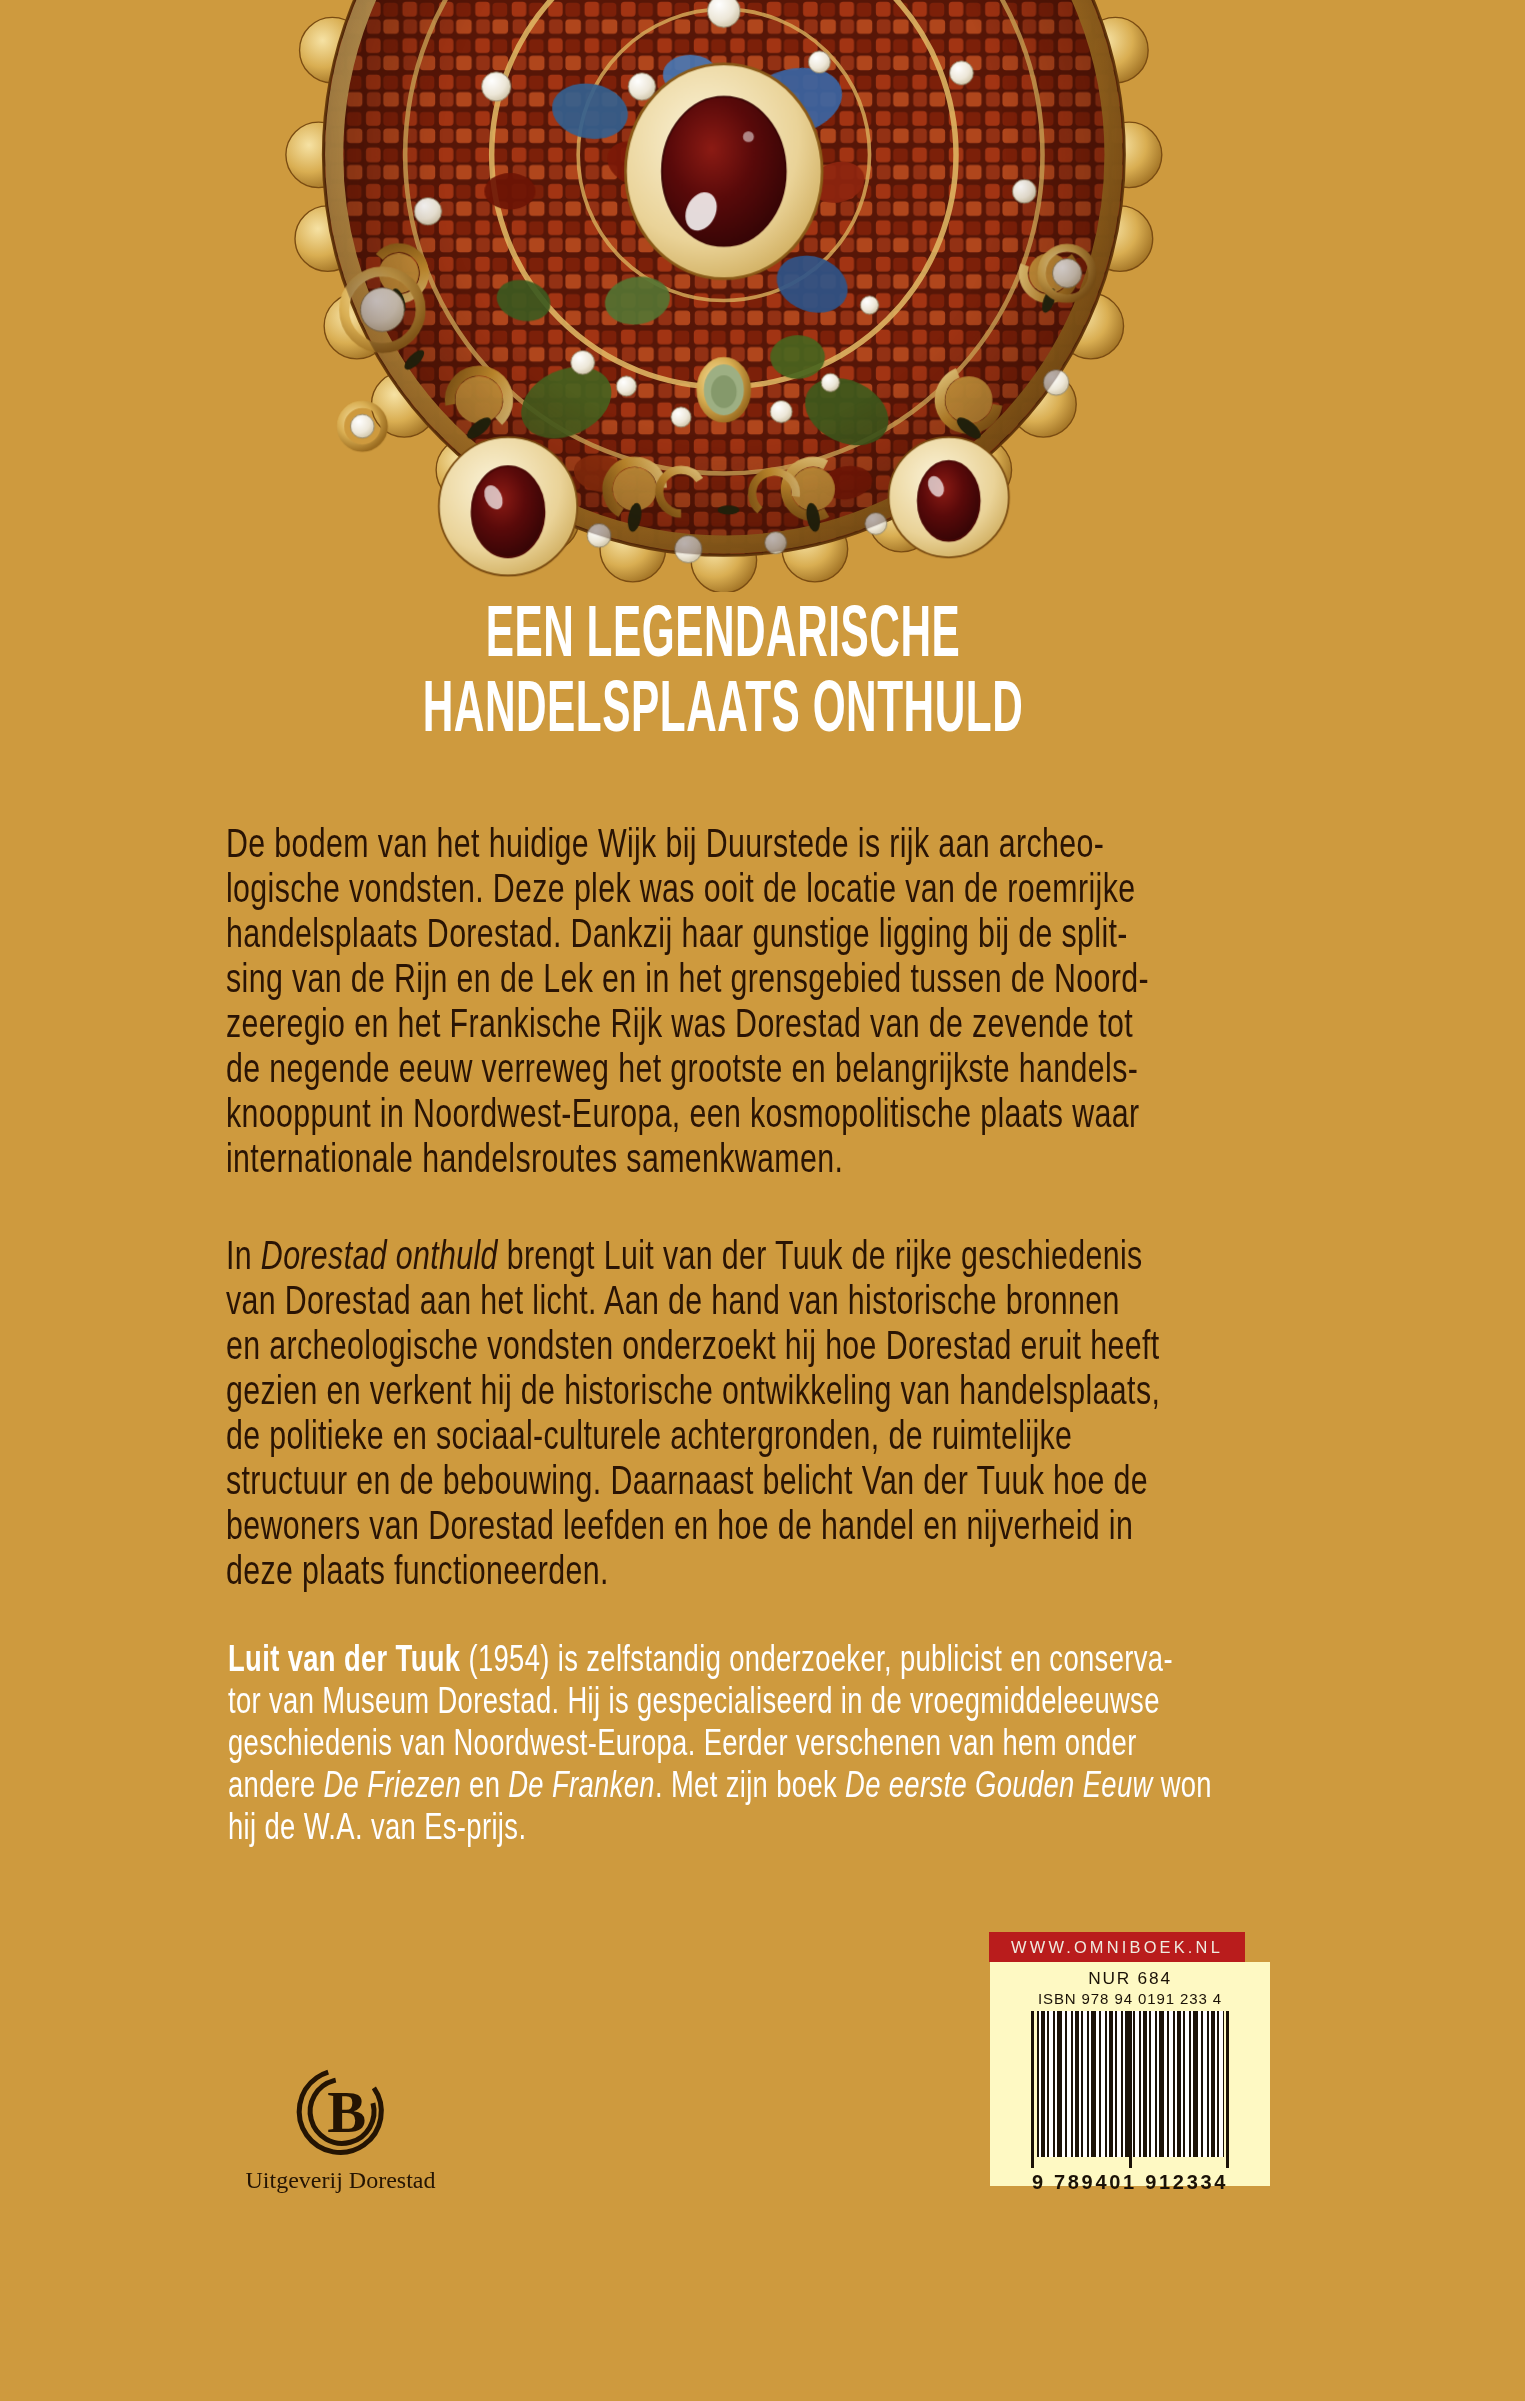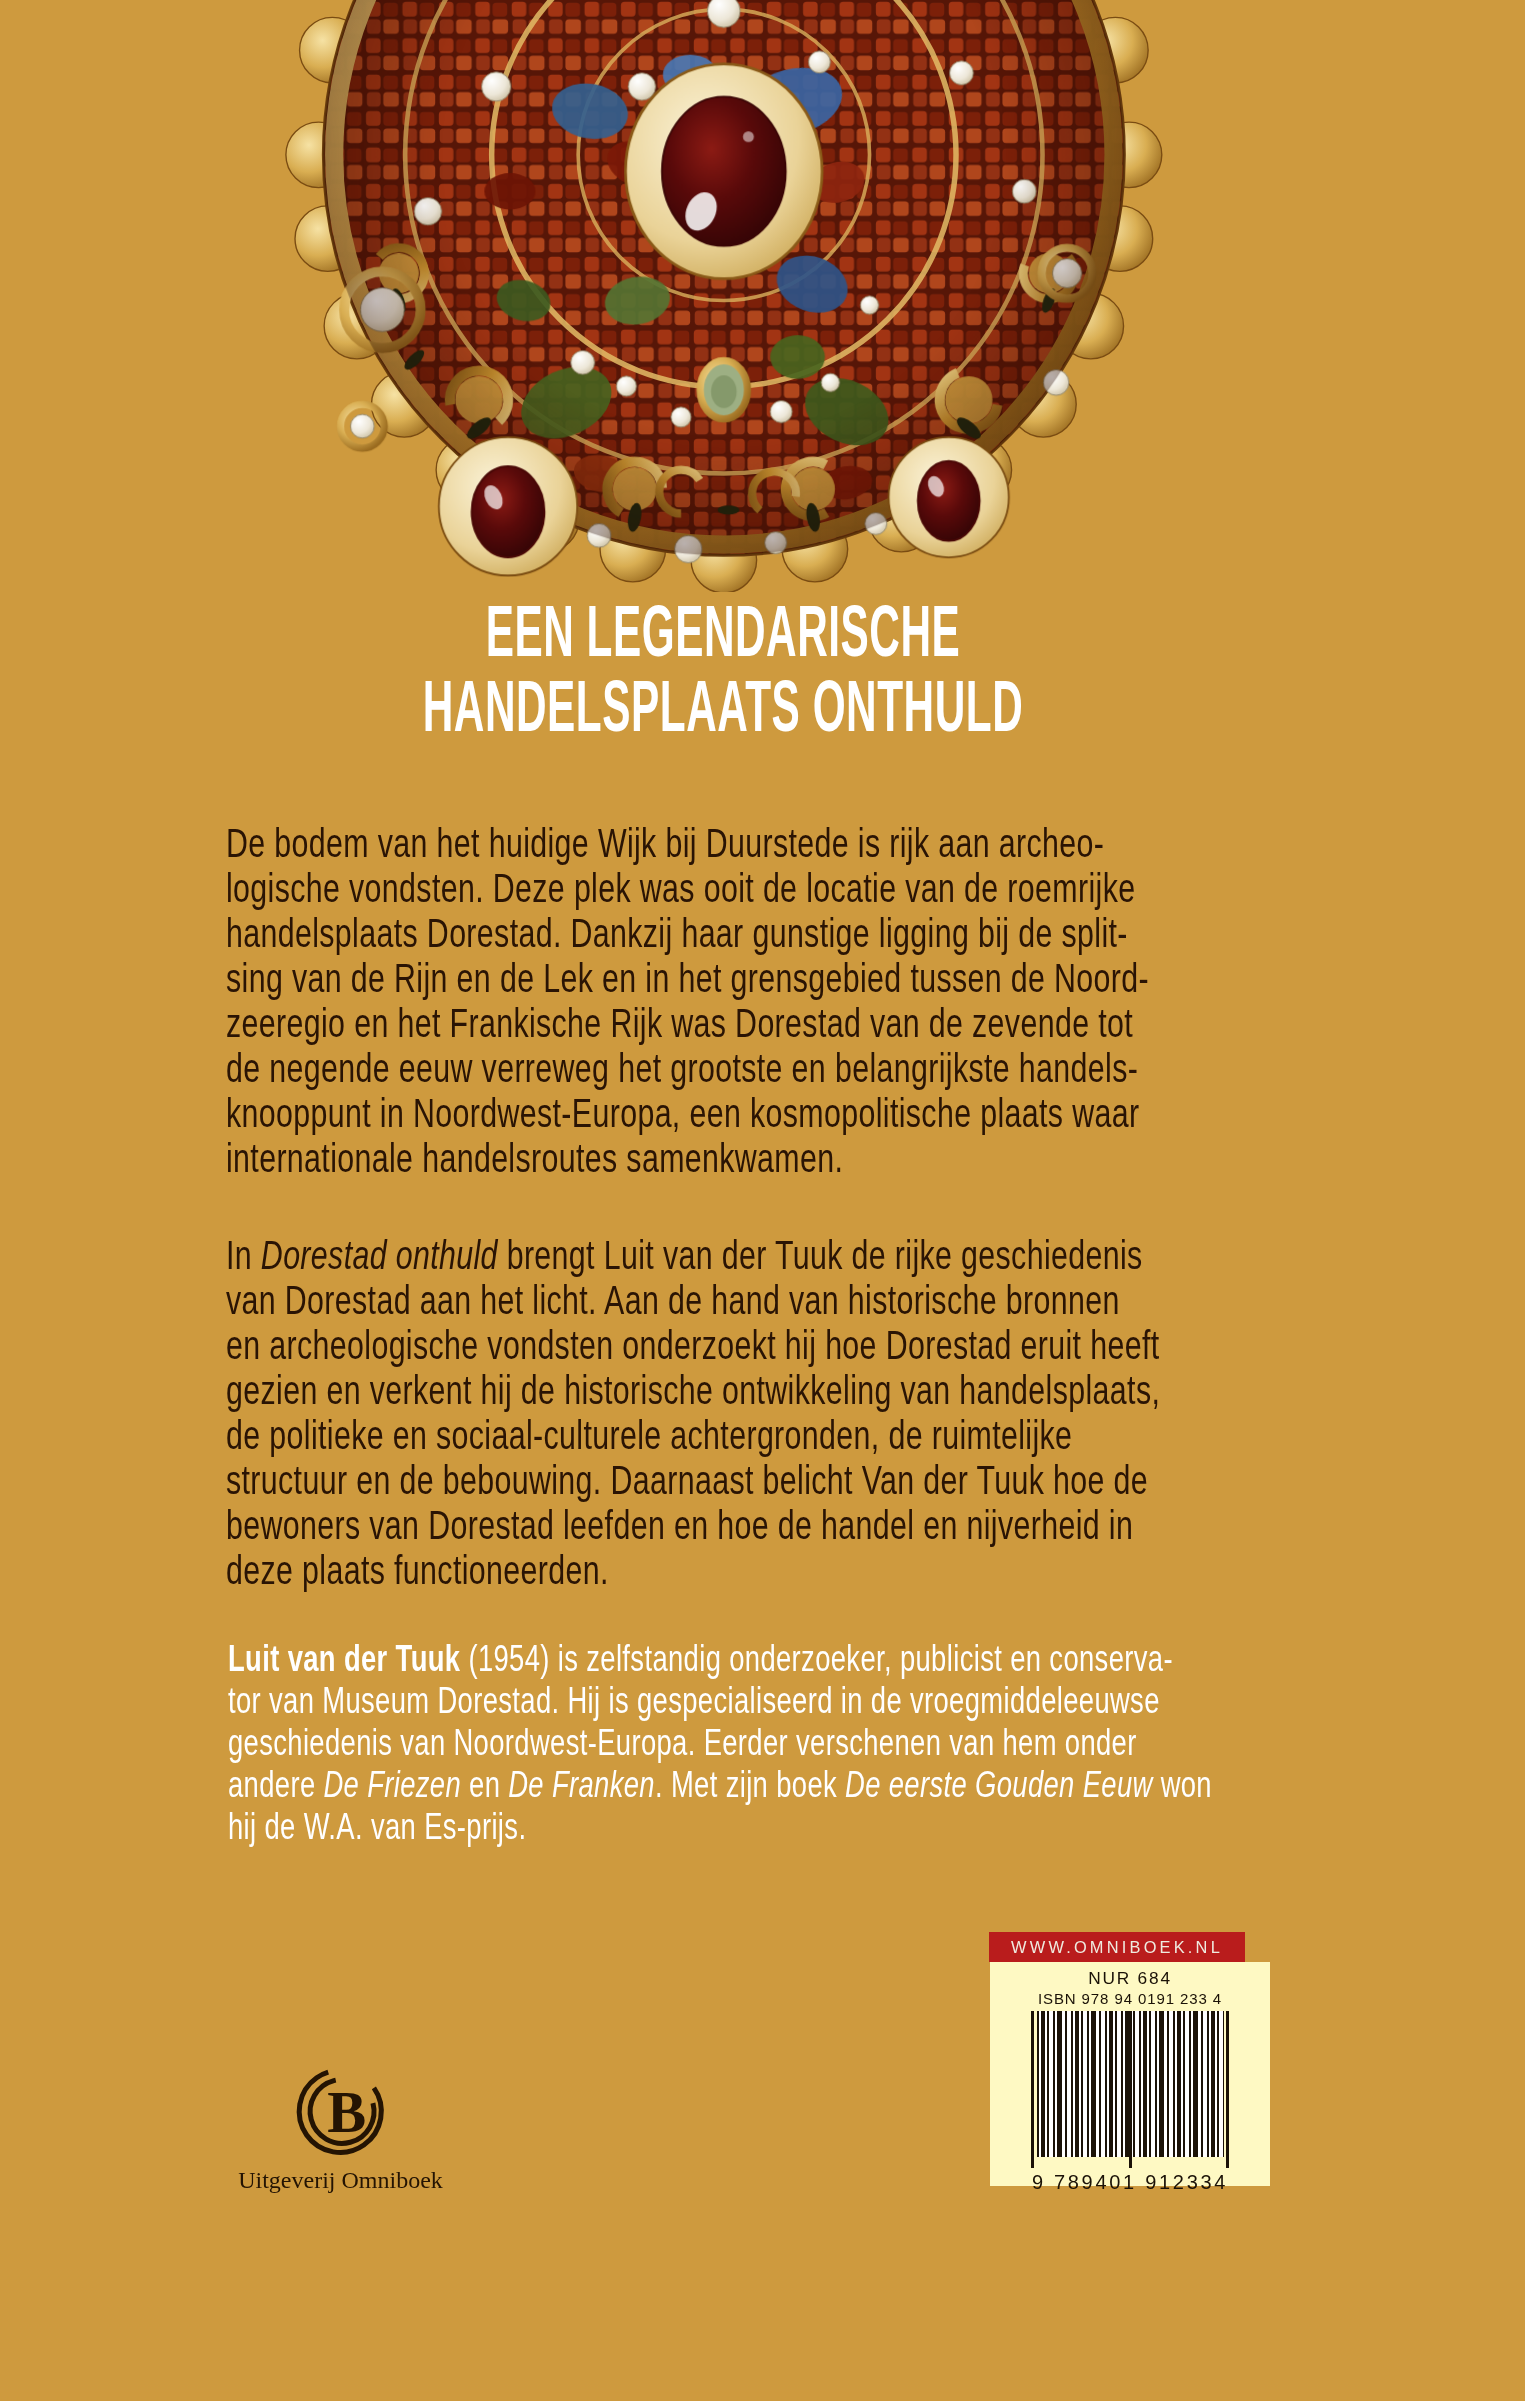--- a/index.html
+++ b/index.html
@@ -58,21 +58,21 @@
   .bars-wrap { position:relative; width:198px; height:146px; margin:3.6px auto 0; }
   .bars {
     position:absolute; left:5.5px; right:5.5px; top:0; bottom:0;
     background:repeating-linear-gradient(90deg,
       #1B1207 0 1.8px,  #fff 1.8px 3.6px,  #1B1207 3.6px 8.2px,   #fff 8.2px 10px,
       #1B1207 10px 12px, #fff 12px 16.4px, #1B1207 16.4px 18px, #fff 18px 20px,
       #1B1207 20px 24.6px, #fff 24.6px 28px, #1B1207 28px 30px, #fff 30px 34px);
   }
   .guard { position:absolute; top:0; width:2.7px; height:157px; background:#1B1207; }
   .guard.left{ left:0; } .guard.mid{ left:50%; margin-left:-0.9px; } .guard.right{ right:0; }
-  .ean { position:relative; margin-top:14.6px; font-size:20px; letter-spacing:2.7px; white-space:nowrap; }
+  .ean { position:relative; margin-top:14.6px; font-size:20px; letter-spacing:2.7px; white-space:nowrap;font-weight:bold; }
 </style>
 </head>
 <body>
 
 <div class="page">
 
   <svg class="brooch" width="1526" height="592" viewBox="0 0 1676 650" aria-hidden="true">
     <defs>
       <radialGradient id="gGold" cx="35%" cy="35%" r="75%">
         <stop offset="0%" stop-color="#F6E2A4"></stop>
@@ -277,21 +277,21 @@
       <div class="tline"><span>hij de W.A. van Es-prijs.</span></div>
     </div>
 
   <svg class="logo-svg" width="146" height="137" viewBox="0 0 160 150">
     <g fill="none" stroke="#241403" stroke-width="5.5">
       <circle cx="77" cy="76" r="45" pathLength="100" stroke-dasharray="80 20" transform="rotate(-35 77 76)"></circle>
       <circle cx="79" cy="76" r="35" pathLength="100" stroke-dasharray="76 24" transform="rotate(-15 79 76)"></circle>
     </g>
     <text x="84" y="99" text-anchor="middle" font-family="Liberation Serif, serif" font-size="64" font-weight="700" fill="#241403">B</text>
   </svg>
-  <div class="publisher-name">Uitgeverij Omniboek</div>
+  <div class="publisher-name">Uitgeverij Dorestad</div>
 
   <div class="site-bar">
     <span>WWW.OMNIBOEK.NL</span>
   </div>
   <div class="barcode-box">
     <div class="nur">NUR 684</div>
     <div class="isbn">ISBN 978 94 0191 233 4</div>
     <div class="bars-wrap">
       <div class="bars"></div>
       <div class="guard left"></div>

